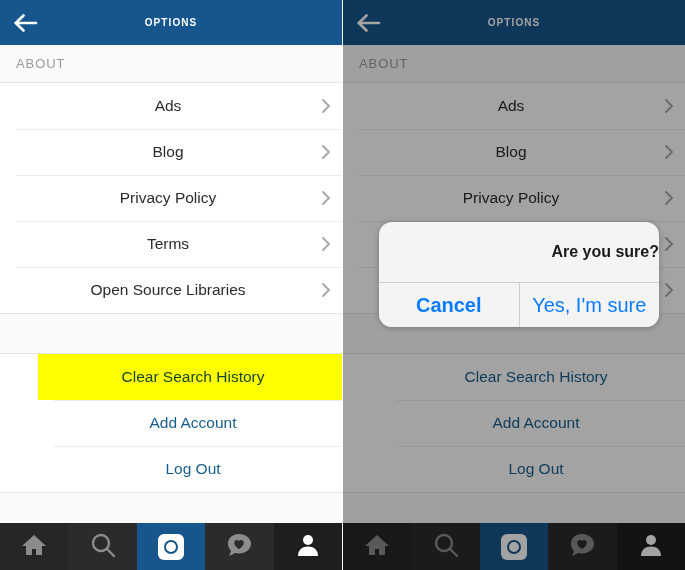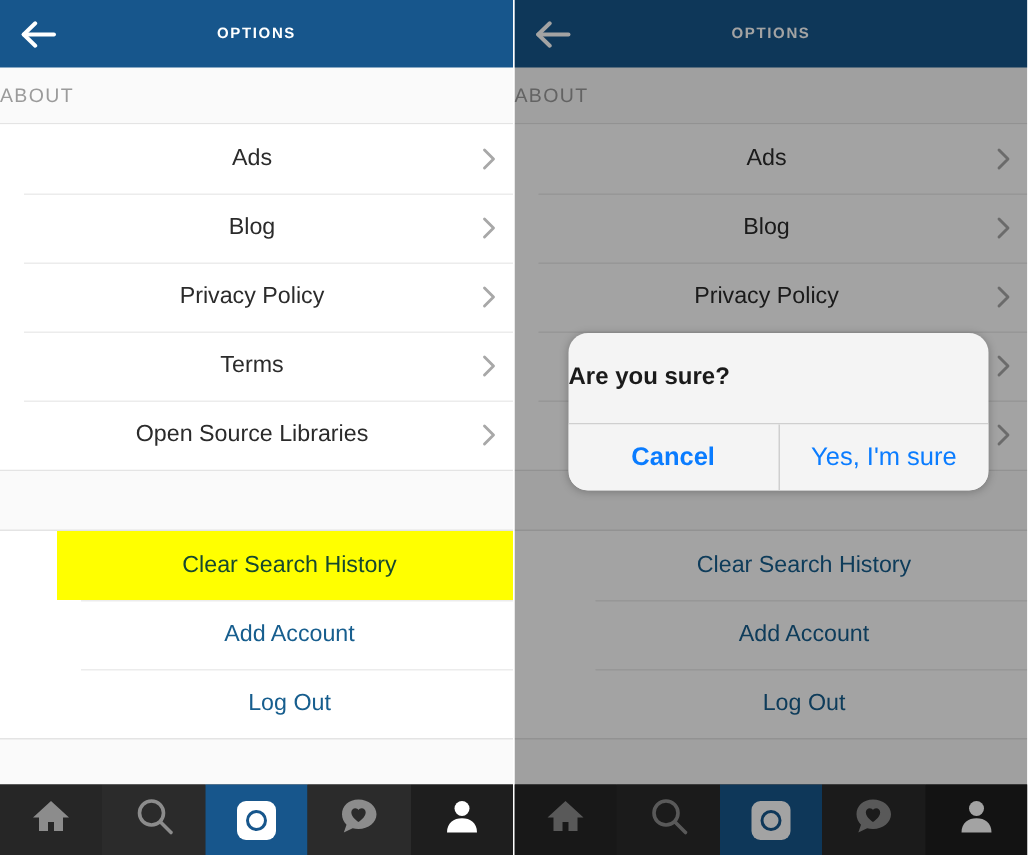--- a/index.html
+++ b/index.html
@@ -46,20 +46,21 @@
     letter-spacing: 1.1px;
   }
 
   
   .section-head {
     height: 38px;
     background: #fafafa;
     border-bottom: 1px solid #e4e4e4;
     display: flex;
     align-items: center;
+    padding-left: 16px;
     color: #9b9b9b;
     font-size: 13px;
     letter-spacing: 0.9px;
   }
 
   
   .list { background: #ffffff; }
   .row {
     position: relative;
     height: 46px;
@@ -148,39 +149,39 @@
     background: #f4f4f4;
     border-radius: 13px;
     box-shadow: 0 1px 6px rgba(0,0,0,0.25);
     overflow: hidden;
     z-index: 5;
   }
   .dialog-body {
     height: 60px;
     display: flex;
     align-items: center;
-    justify-content: flex-start;
+    justify-content: flex-end;
     text-align: center;
   }
   .dialog-title {
     font-size: 16px;
     font-weight: bold;
     color: #1a1a1a;
   }
   .dialog-actions {
     display: flex;
     border-top: 1px solid #cfcfcf;
     height: 45px;
   }
   .dialog-btn {
     flex: 1;
     display: flex;
     align-items: center;
     justify-content: center;
-    font-size: 17px;
+    font-size: 20px;
     color: #0a7cff;
     cursor: pointer;
     background: #f4f4f4;
   }
   .dialog-btn + .dialog-btn { border-left: 1px solid #cfcfcf; }
   .dialog-btn.cancel { font-weight: bold; }
 </style>
 </head>
 <body>
 

